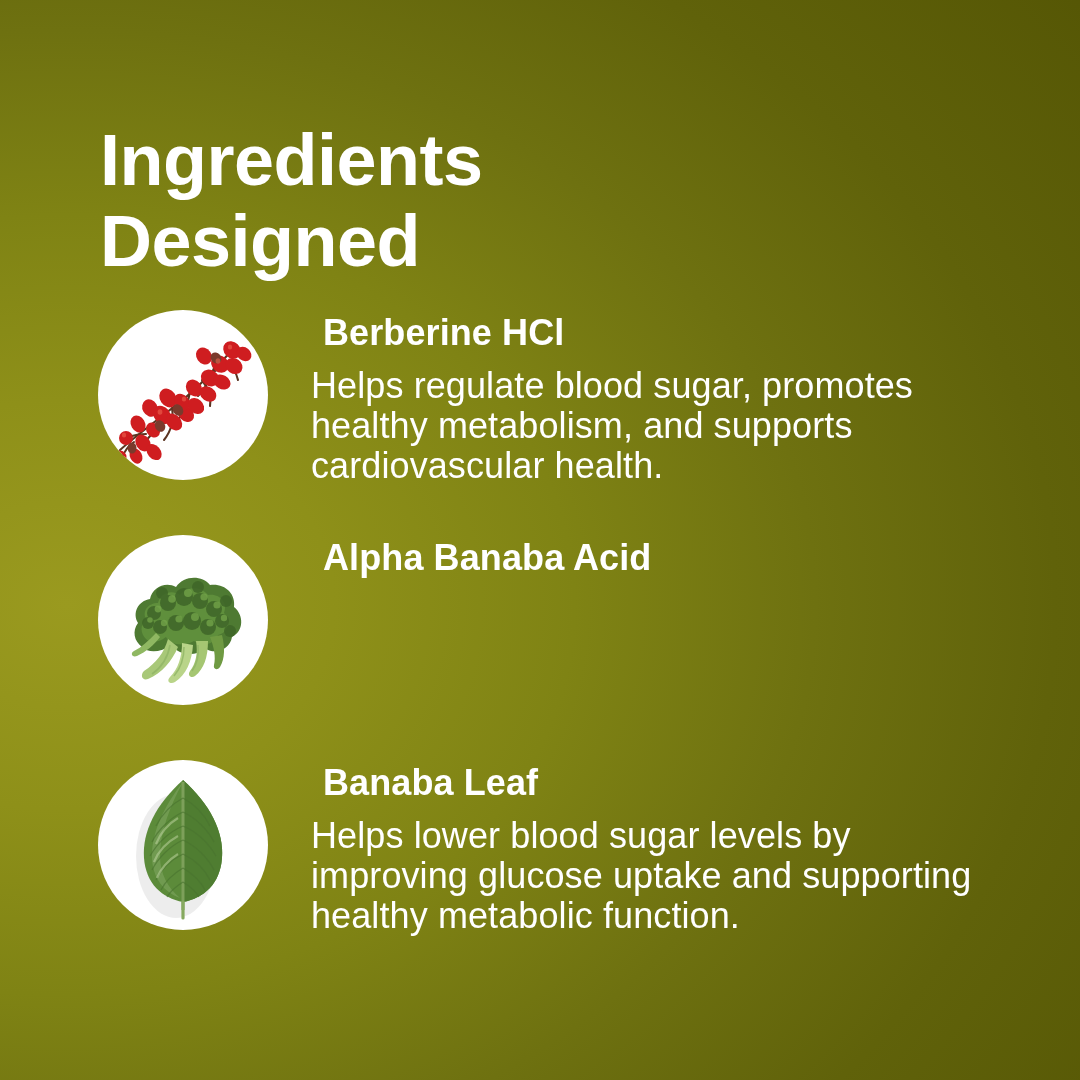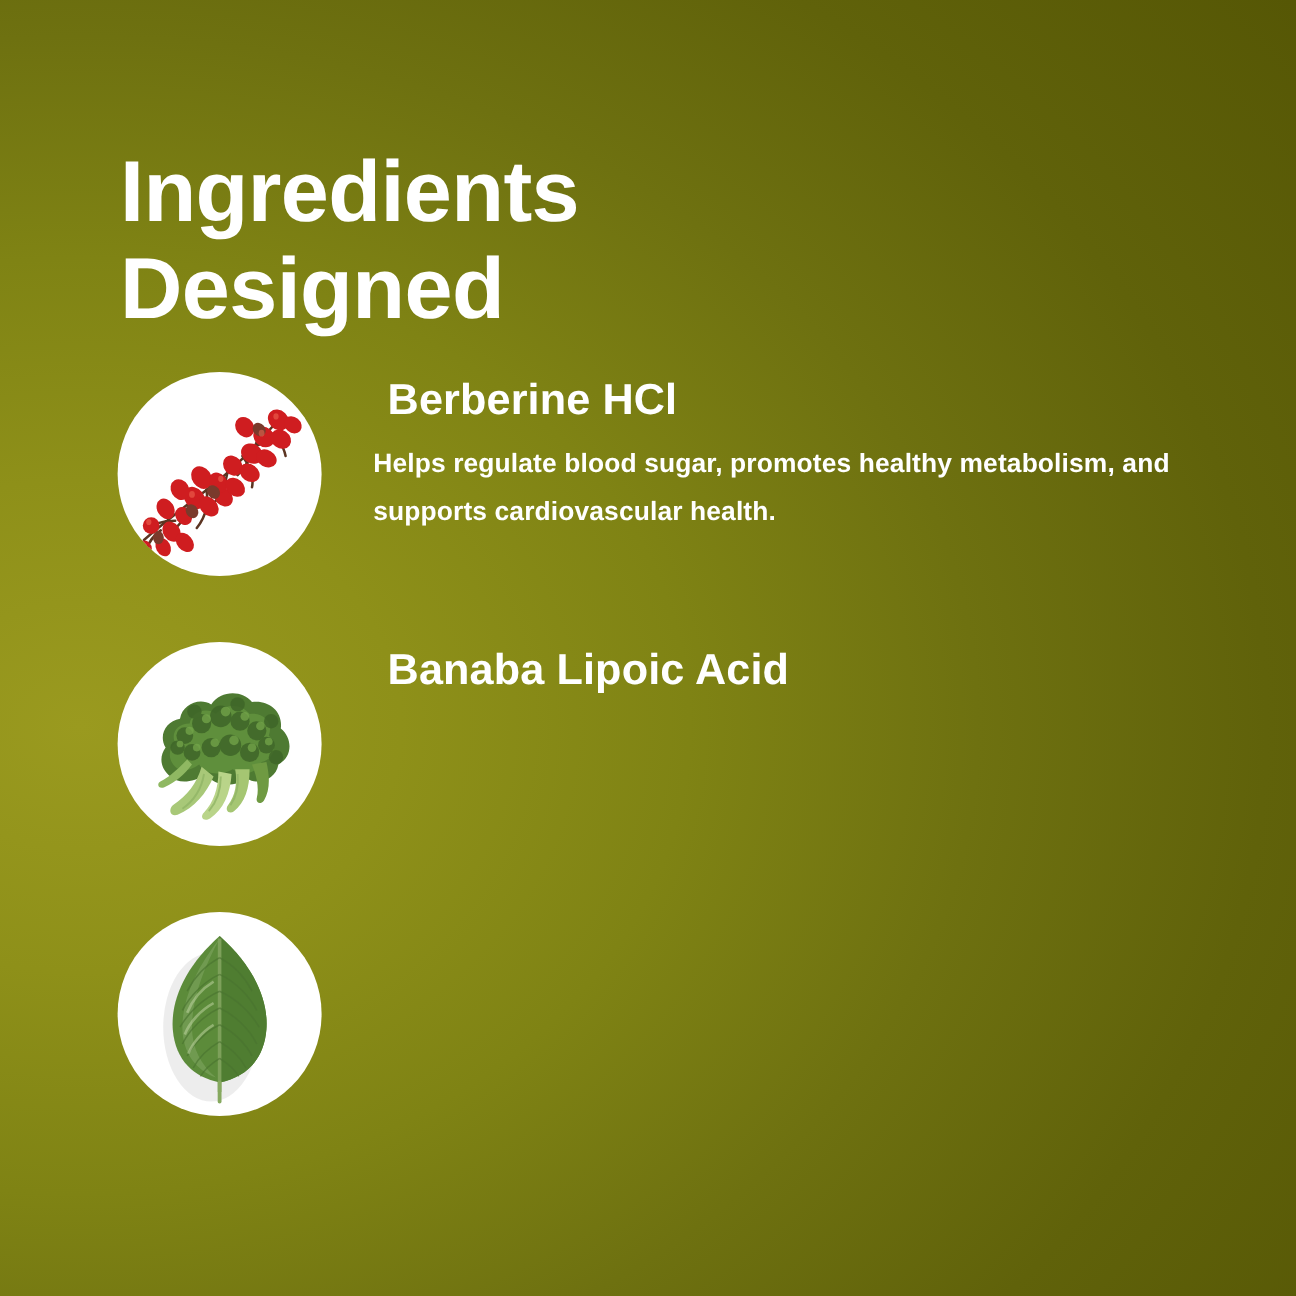--- a/index.html
+++ b/index.html
@@ -72,22 +72,22 @@
   .ing-name {
     color: #ffffff;
     font-size: 36px;
     font-weight: bold;
     line-height: 1.18;
     letter-spacing: 0.1px;
     margin: 16px 0 0 12px;
   }
   .ing-desc {
     color: #ffffff;
-    font-size: 22px;
-    font-weight: bold;
+    font-size: 36px;
+    font-weight: normal;
     line-height: 40px;
     letter-spacing: 0.1px;
     margin: 12px 0 0 0;
     max-width: 690px;
   }
 </style>
 </head>
 <body>
 
 <div id="poster">
@@ -210,21 +210,21 @@
                      C48 117, 56 110, 62 102 Z" fill="#8fb862"></path>
             <g stroke="#90b566" stroke-width="1.6" fill="none" opacity="0.8">
               <path d="M72 110 C70 122, 64 132, 54 139"></path>
               <path d="M86 112 C86 124, 82 134, 76 141"></path>
               <path d="M100 110 C101 120, 99 129, 94 136"></path>
             </g>
           </g>
         </svg>
       </div>
       <div class="copy">
-        <div class="ing-name">Banaba Lipoic Acid</div>
+        <div class="ing-name">Alpha Banaba Acid</div>
       </div>
     </div>
 
     <div class="item">
       <div class="thumb">
         <svg viewBox="0 0 170 170">
           <ellipse cx="78" cy="96" rx="40" ry="62" fill="#000" opacity="0.07"></ellipse>
           <path d="M85 20 C112 44, 126 72, 124 98 C122 124, 106 138, 85 142
                    C64 138, 48 124, 46 98 C44 72, 58 44, 85 20 Z" fill="#5c8b3a"></path>
           <path d="M85 20 C112 44, 126 72, 124 98 C122 124, 106 138, 85 142 Z" fill="#4f7d31"></path>
@@ -248,16 +248,20 @@
             <path d="M85 108 C75 114, 67 122, 63 130"></path>
             <path d="M85 122 C77 127, 72 132, 69 137"></path>
           </g>
           <g stroke="#c3d8a6" stroke-width="2.2" fill="none" opacity="0.5">
             <path d="M80 58 C70 64, 62 74, 58 84"></path>
             <path d="M80 76 C69 82, 60 92, 56 102"></path>
             <path d="M80 94 C70 100, 62 110, 59 118"></path>
           </g>
         </svg>
       </div>
+      <div class="copy">
+        <div class="ing-name">Banaba Leaf</div>
+        <div class="ing-desc">Helps lower blood sugar levels by improving glucose uptake and supporting healthy metabolic function.</div>
+      </div>
     </div>
 
   </div>
 </div>
 
 </body></html>

